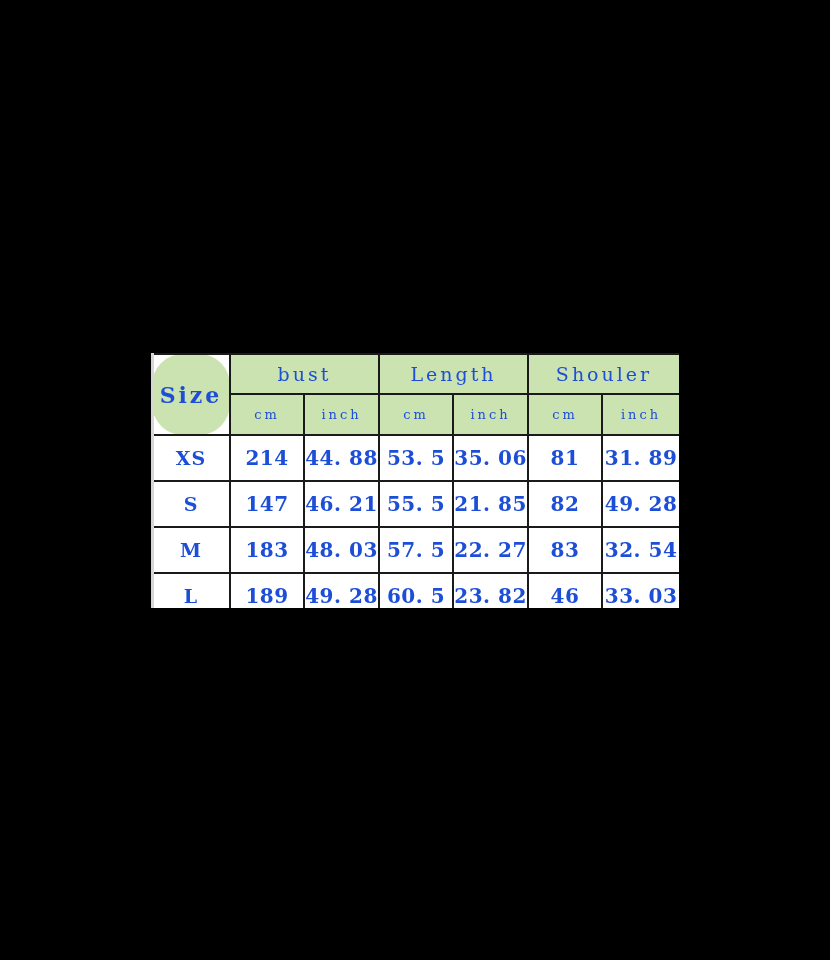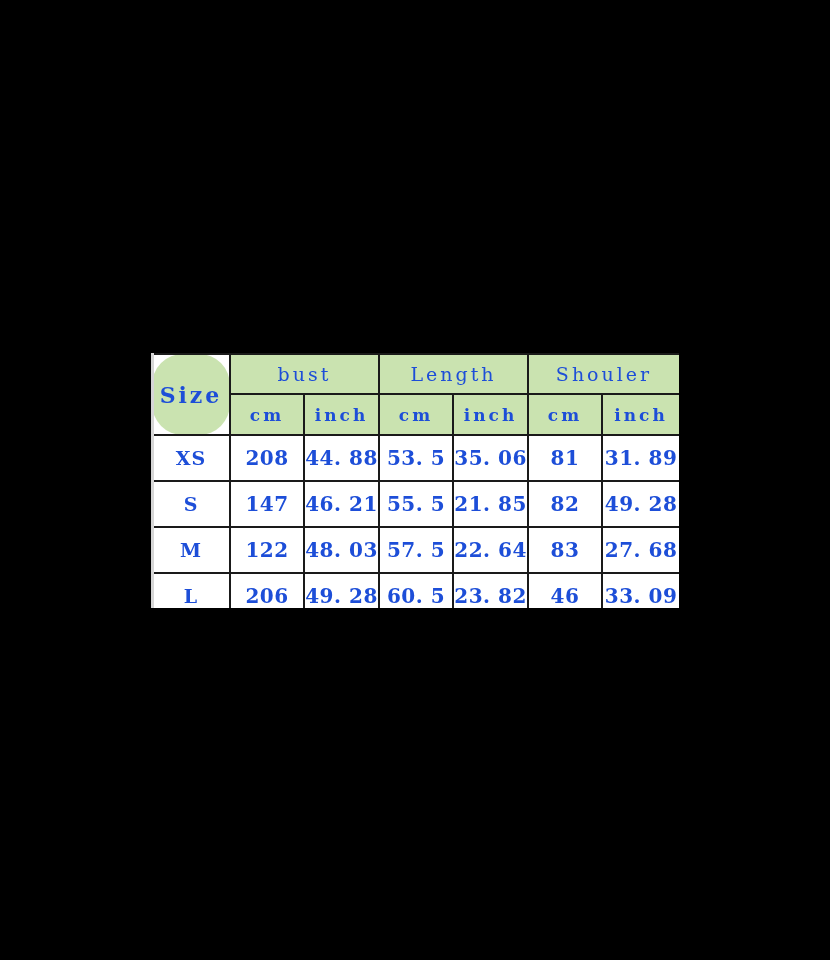--- a/index.html
+++ b/index.html
@@ -55,23 +55,23 @@
 
   .hdr-group {
     height: 38px;
     font-size: 19px;
     letter-spacing: 3px;
     font-weight: 400;
   }
 
   .hdr-unit {
     height: 39px;
-    font-size: 17px;
+    font-size: 13px;
     letter-spacing: 3px;
-    font-weight: 700;
+    font-weight: 400;
   }
 
   .hdr-size {
     font-size: 22px;
     letter-spacing: 3px;
     font-weight: 700;
     border-radius: 31px;
   }
 
   .data-row td {
@@ -125,51 +125,51 @@
         <td class="hdr hdr-unit">cm</td>
         <td class="hdr hdr-unit">inch</td>
         <td class="hdr hdr-unit">cm</td>
         <td class="hdr hdr-unit">inch</td>
         <td class="hdr hdr-unit">cm</td>
         <td class="hdr hdr-unit">inch</td>
       </tr>
 
       <tr class="data-row">
         <td class="sizecell">XS</td>
-        <td>208</td>
+        <td>214</td>
         <td>44. 88</td>
         <td>53. 5</td>
         <td>35. 06</td>
         <td>81</td>
         <td>31. 89</td>
       </tr>
       <tr class="data-row">
         <td class="sizecell">S</td>
         <td>147</td>
         <td>46. 21</td>
         <td>55. 5</td>
         <td>21. 85</td>
         <td>82</td>
         <td>49. 28</td>
       </tr>
       <tr class="data-row">
         <td class="sizecell">M</td>
-        <td>122</td>
+        <td>183</td>
         <td>48. 03</td>
         <td>57. 5</td>
-        <td>22. 64</td>
+        <td>22. 27</td>
         <td>83</td>
-        <td>27. 68</td>
+        <td>32. 54</td>
       </tr>
       <tr class="data-row">
         <td class="sizecell">L</td>
-        <td>206</td>
+        <td>189</td>
         <td>49. 28</td>
         <td>60. 5</td>
         <td>23. 82</td>
         <td>46</td>
-        <td>33. 09</td>
+        <td>33. 03</td>
       </tr>
     </tbody>
   </table>
 </div>
 
 <div id="left-edge-strip"></div>
 
 </body></html>

